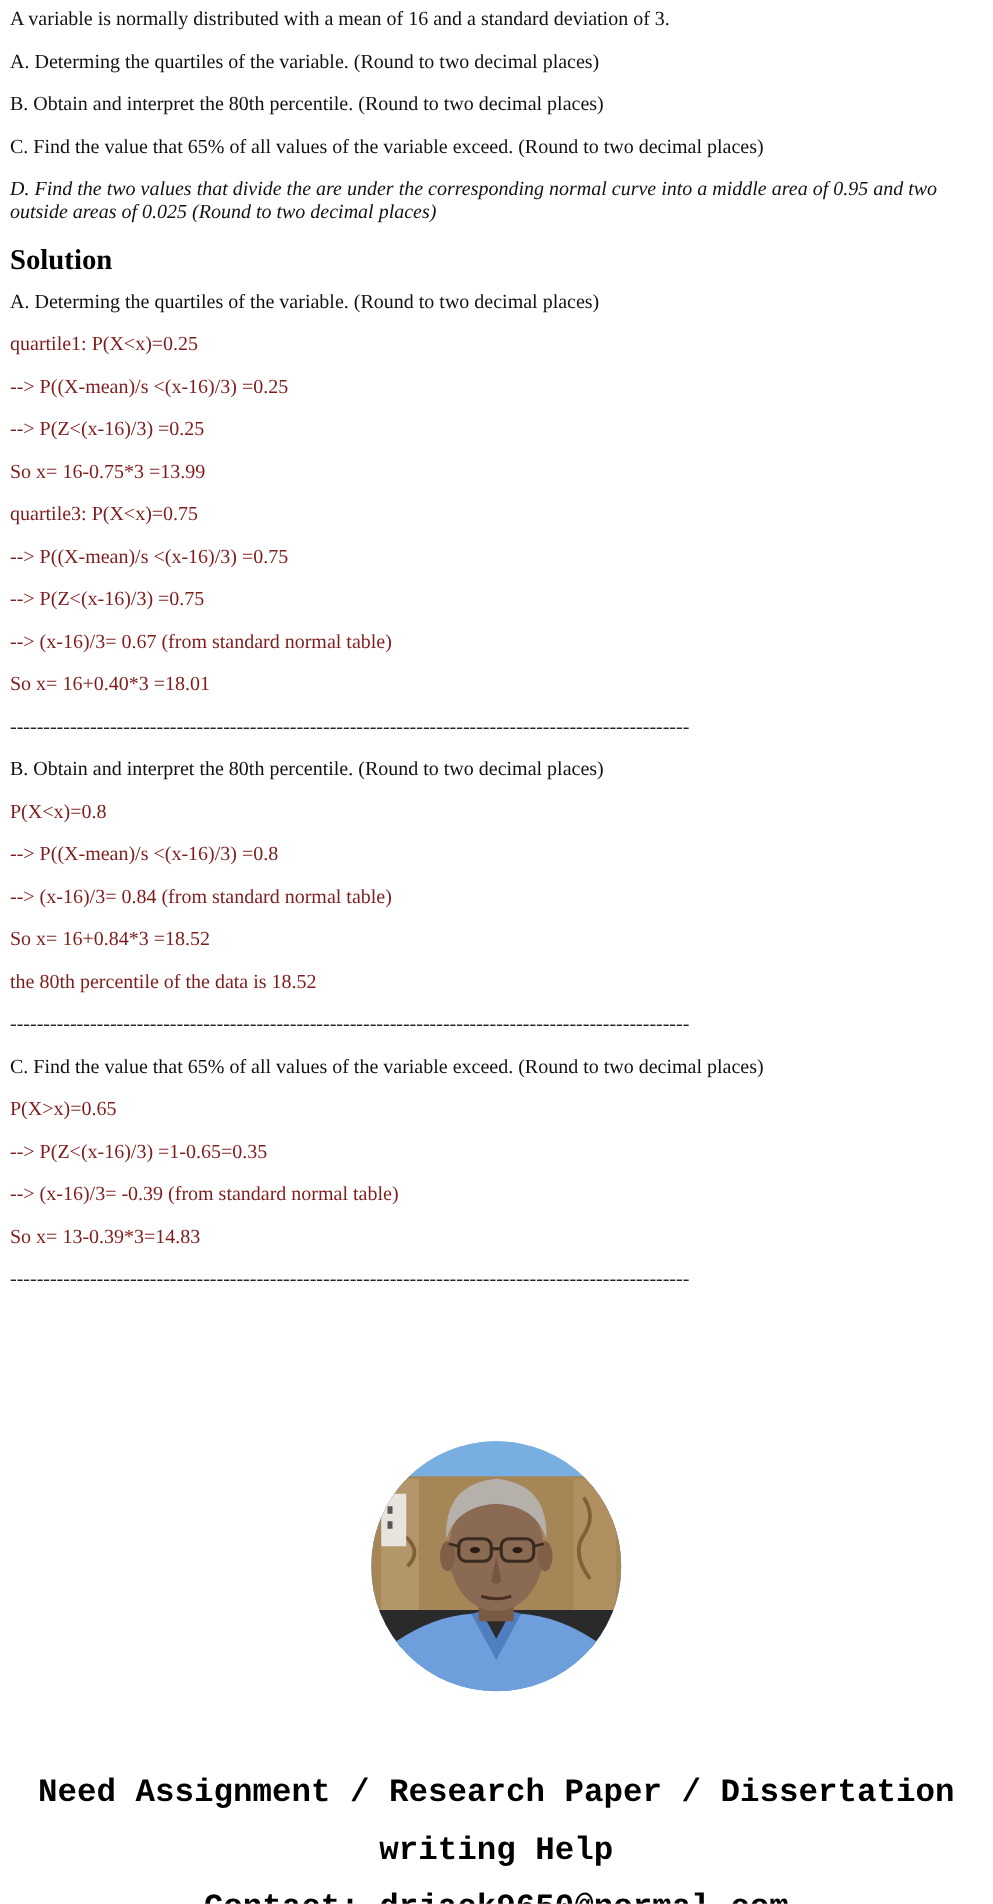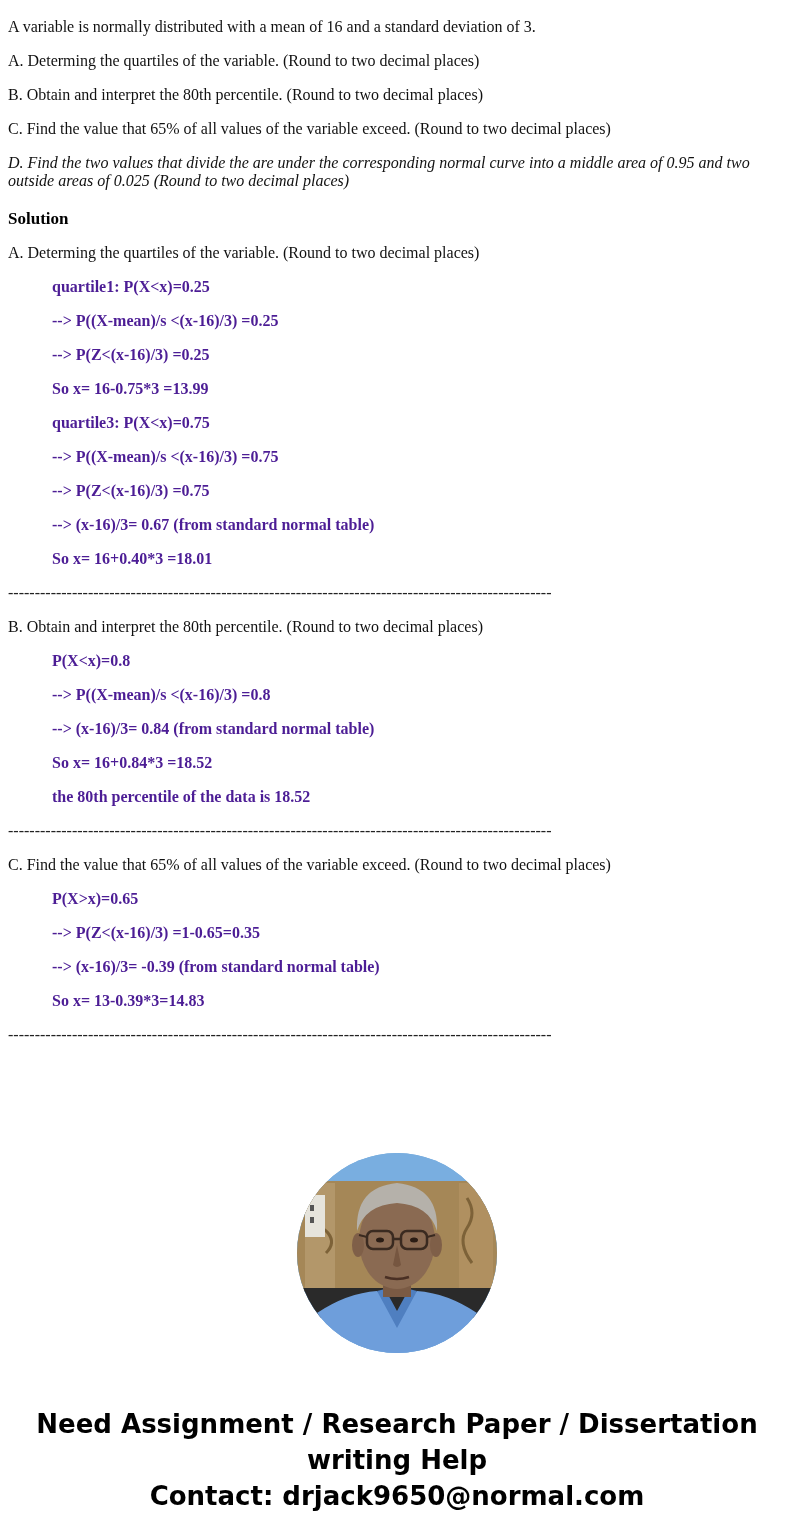--- a/index.html
+++ b/index.html
@@ -7,30 +7,30 @@
       width: 794px;
       min-height: 1523px;
       font-family: "Liberation Serif", serif;
       font-size: 16px;
       color: #111111;
       position: relative;
     }
     .content { padding: 0 8px; }
     p { margin: 0; line-height: 18px; }
     .q p { margin-bottom: 16px; }
-    .q-first { padding-top: 18px; }
+    .q-first { padding-top: 7px; }
     h3.solution {
-      font-size: 17px;
+      font-size: 23px;
       font-weight: bold;
       margin: 4px 0 14px 0;
       line-height: 22px;
       color: #000;
     }
     .sol p { margin-bottom: 16px; }
-    .sol p.b { font-weight: bold; color: #4c1d95; margin-left: 44px; }
+    .sol p.b { font-weight: normal; color: #7f1d1d; }
     .sol p.sep { color: #222; letter-spacing: 0; white-space: nowrap; }
     .avatar-wrap {
       position: absolute;
       left: 297px;
       top: 1153px;
       width: 200px;
       height: 200px;
       border-radius: 50%;
       overflow: hidden;
       background: #6fa6d8;
@@ -40,21 +40,21 @@
       left: 0;
       top: 1403px;
       width: 794px;
       text-align: center;
       font-family: "DejaVu Sans", sans-serif;
       font-weight: bold;
       font-size: 26px;
       line-height: 30px;
       color: #000;
     }
-    .footer div { margin: 6px; }
+    .footer div { margin: 16px; font-family: Liberation Mono, monospace; }
   </style>
 </head>
 <body>
 
 <div class="content">
 
   <div class="q">
     <p class="q-first">A variable is normally distributed with a mean of 16 and a standard deviation of 3.</p>
     <p>A. Determing the quartiles of the variable. (Round to two decimal places)</p>
     <p>B. Obtain and interpret the 80th percentile. (Round to two decimal places)</p>

